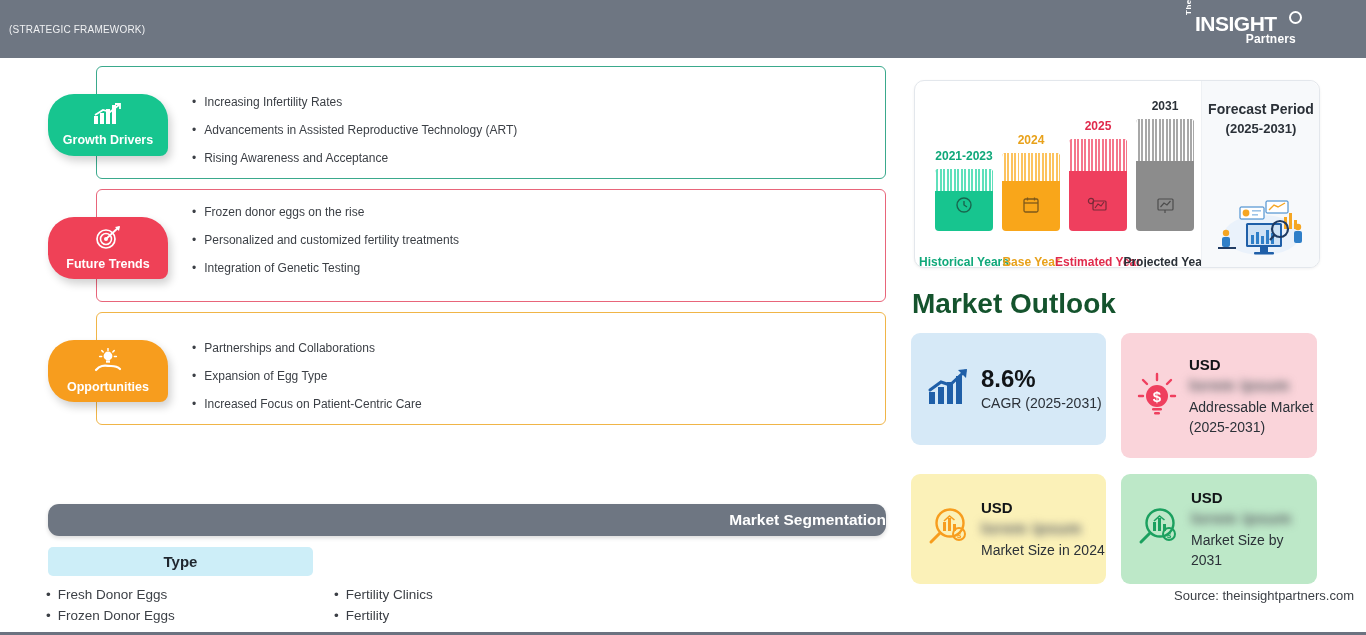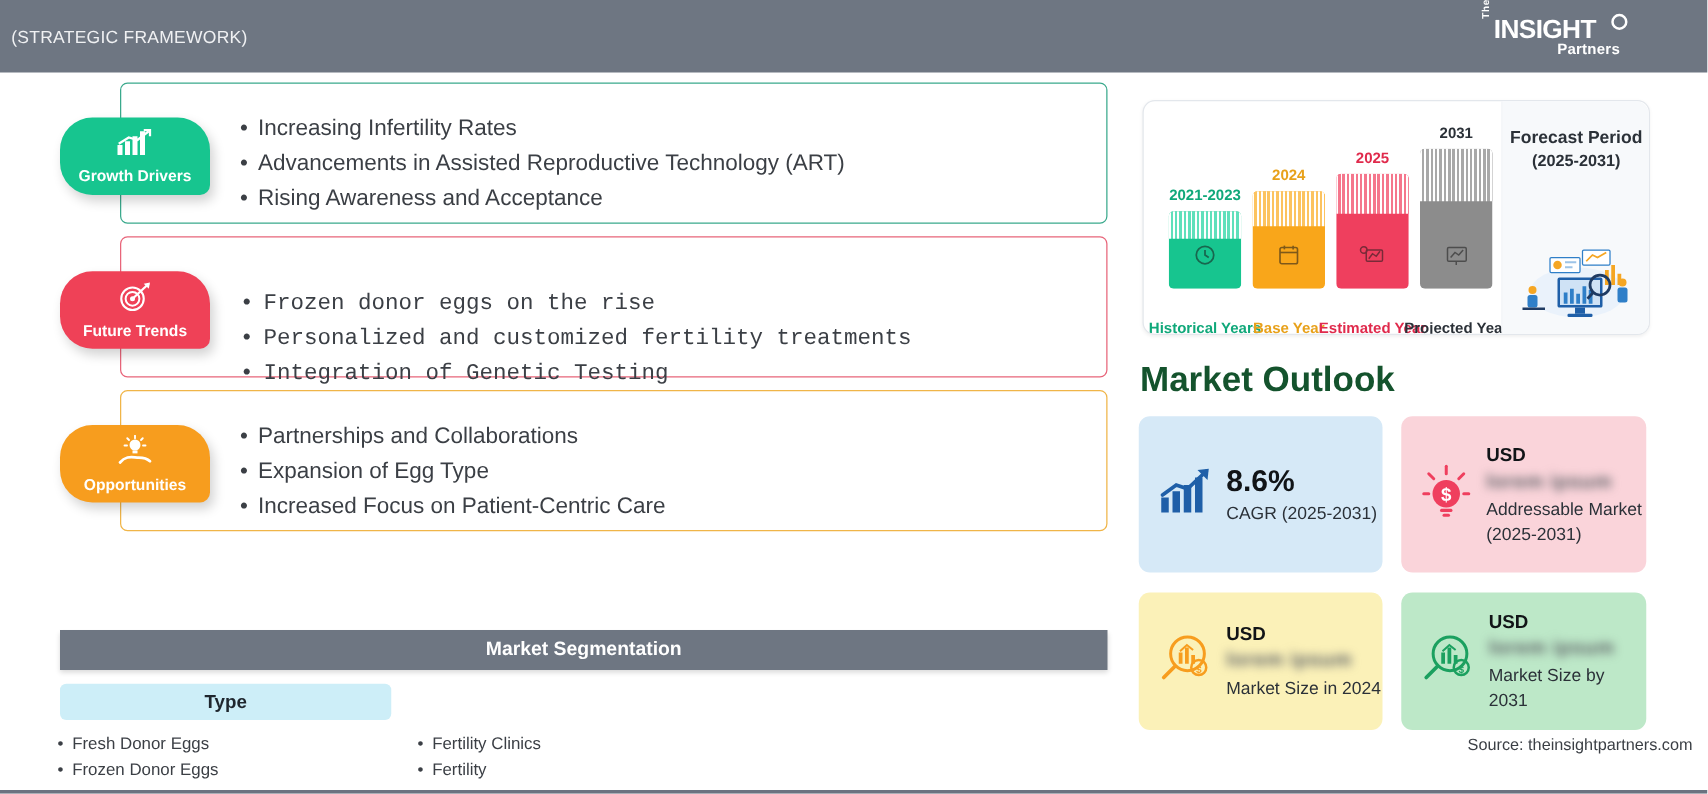--- a/index.html
+++ b/index.html
@@ -26,21 +26,21 @@
   .header-title {
     margin-left: 48px;
     color: #ffffff;
     font-size: 21px; font-weight: bold;
     letter-spacing: .2px;
     white-space: nowrap;
   }
   .header-sub {
     margin-left: 9px;
     color: #f0f1f3;
-    font-size: 14px; font-weight: normal;
+    font-size: 10px; font-weight: normal;
     letter-spacing: .2px;
     white-space: nowrap;
   }
   .logo {
     position: absolute; right: 62px; top: 9px;
     width: 120px; height: 40px;
     color: #ffffff;
     text-align: right;
   }
   .logo-the {
@@ -88,32 +88,32 @@
     z-index: 4;
   }
   .pill-label { font-size: 12.5px; font-weight: bold; margin-top: 2px; white-space: nowrap; }
   .pill.green { background: #17c58f; }
   .pill.red   { background: #ef4157; }
   .pill.orange{ background: #f79d1e; }
 
   .bullets { position: absolute; left: 192px; }
   .bullets li {
     list-style: none;
-    font-size: 18px; color: #3b3f45;
+    font-size: 12px; color: #3b3f45;
     line-height: 28px;
     white-space: nowrap;
   }
   .bullets li::before { content: "\2022"; margin-right: 8px; color: #3b3f45; }
 
   
   .mseg-bar {
     position: absolute; left: 48px; top: 446px;
     width: 838px; height: 32px;
-    background: #6e7682; border-radius: 0;
-    display: flex; align-items: center; justify-content: center;
+    background: #6e7682; border-radius: 11px;
+    display: flex; align-items: center; justify-content: flex-end;
     color: #ffffff; font-size: 15.5px; font-weight: bold;
     box-shadow: 0 2px 4px rgba(0,0,0,.15);
   }
   .seg-head {
     position: absolute; top: 489px; height: 29px;
     background: #cdeef8; border-radius: 5px;
     display: flex; align-items: center; justify-content: center;
     color: #1f262e; font-size: 15px; font-weight: bold;
   }
   .seg-head.type { left: 48px; width: 265px; }
@@ -174,21 +174,21 @@
 
   .outlook-title {
     position: absolute; left: 12px; top: 230px;
     font-size: 28px; font-weight: bold; color: #14532d;
   }
 
   .ocard {
     position: absolute; border-radius: 9px;
     display: flex; align-items: center;
   }
-  .ocard.blue   { left: 11px;  top: 275px; width: 195px; height: 125px; background: #d6e9f7; }
+  .ocard.blue   { left: 11px;  top: 275px; width: 195px; height: 112px; background: #d6e9f7; }
   .ocard.pink   { left: 221px; top: 275px; width: 196px; height: 125px; background: #fad4da; }
   .ocard.yellow { left: 11px;  top: 416px; width: 195px; height: 110px; background: #fbf1b8; }
   .ocard.green  { left: 221px; top: 416px; width: 196px; height: 110px; background: #bde8c8; }
 
   .ocard-icon { flex: 0 0 auto; margin-left: 14px; }
   .ocard-body { margin-left: 10px; }
   .ocard-big { font-size: 24px; font-weight: bold; color: #111417; line-height: 28px; }
   .ocard-cap { font-size: 14px; color: #2b3138; line-height: 20px; }
   .ocard-usd { font-size: 15px; font-weight: bold; color: #111417; line-height: 20px; }
   .blurval {
@@ -247,21 +247,21 @@
           <svg width="30" height="26" viewBox="0 0 30 26">
             <circle cx="13" cy="14" r="9" stroke="#fff" stroke-width="1.7" fill="none"></circle>
             <circle cx="13" cy="14" r="5.5" stroke="#fff" stroke-width="1.6" fill="none"></circle>
             <circle cx="13" cy="14" r="2" fill="#fff"></circle>
             <path d="M13 14 L26 2" stroke="#fff" stroke-width="1.8"></path>
             <path d="M22 2 L27 1 L26 6" fill="#fff"></path>
           </svg>
         </span>
         <span class="pill-label">Future Trends</span>
       </div>
-      <ul class="bullets" style="top:48px;font-family:Liberation Mono, monospace;">
+      <ul class="bullets" style="top:17px;">
         <li>Frozen donor eggs on the rise</li>
         <li>Personalized and customized fertility treatments</li>
         <li>Integration of Genetic Testing</li>
       </ul>
     </div>
 
     <div class="seg-row" style="top:246px;">
       <div class="seg-box o" style="top:8px;height:113px;"></div>
       <div class="pill orange" style="top:36px;">
         <span>

